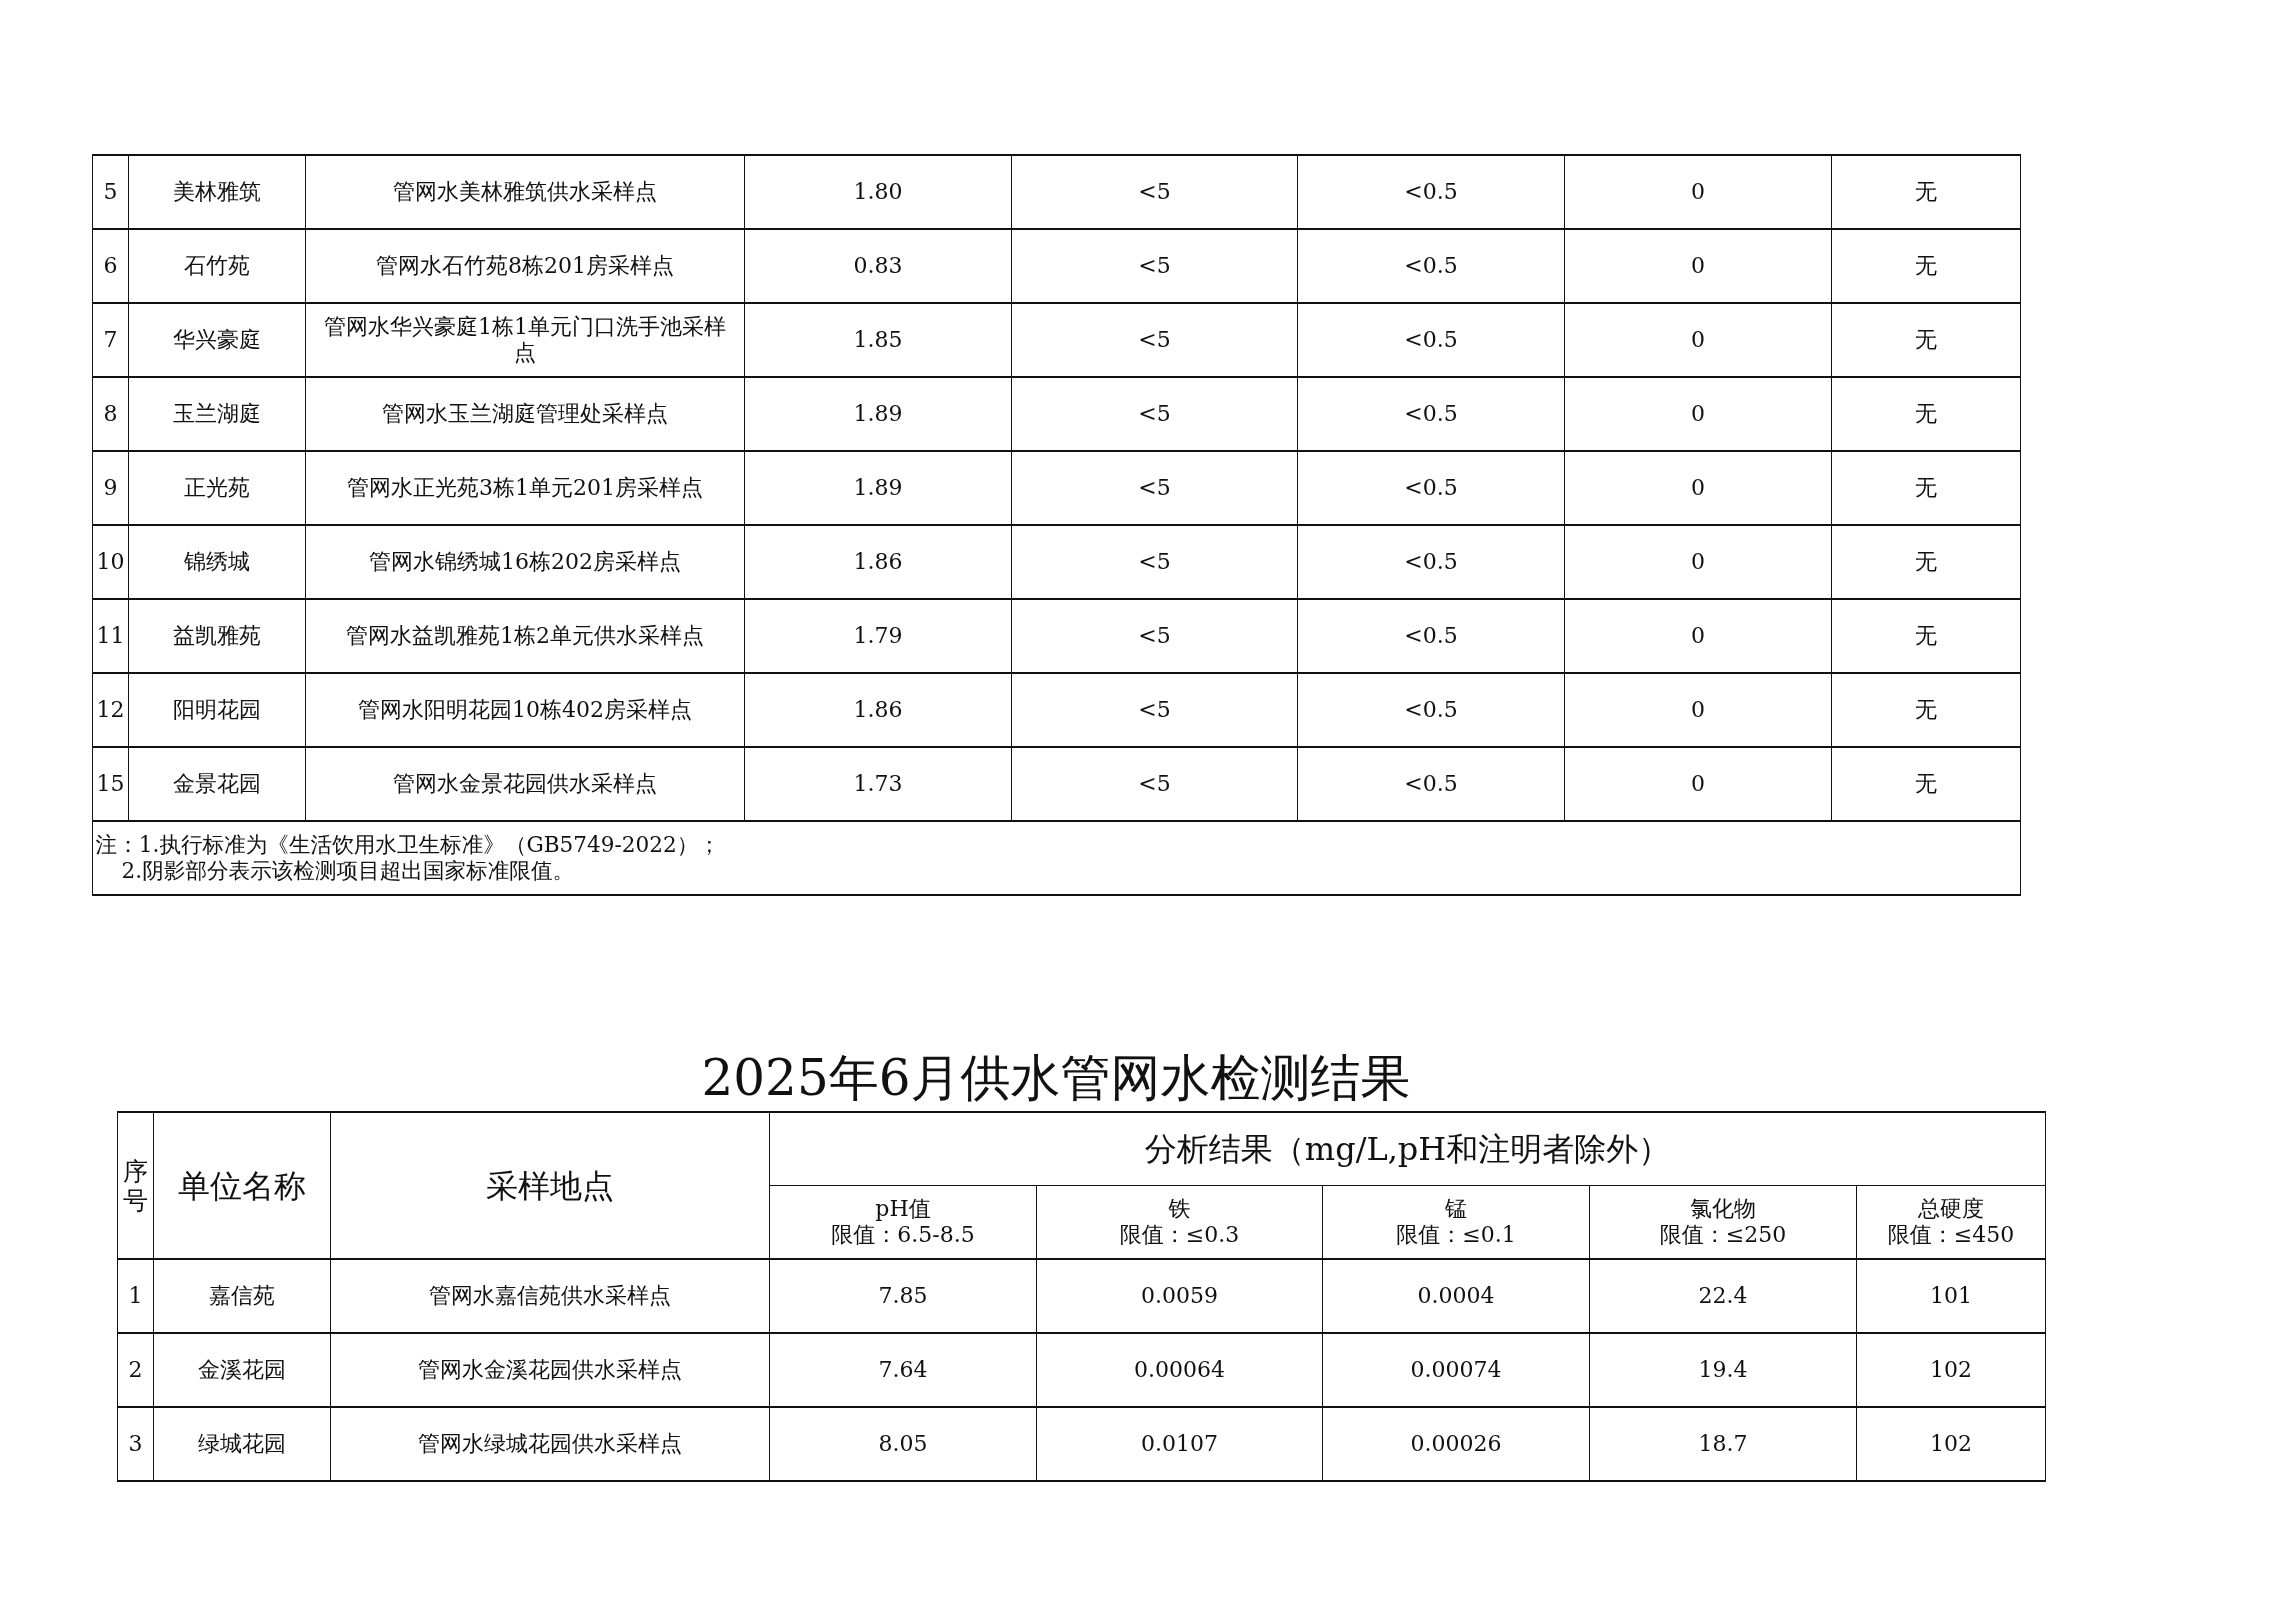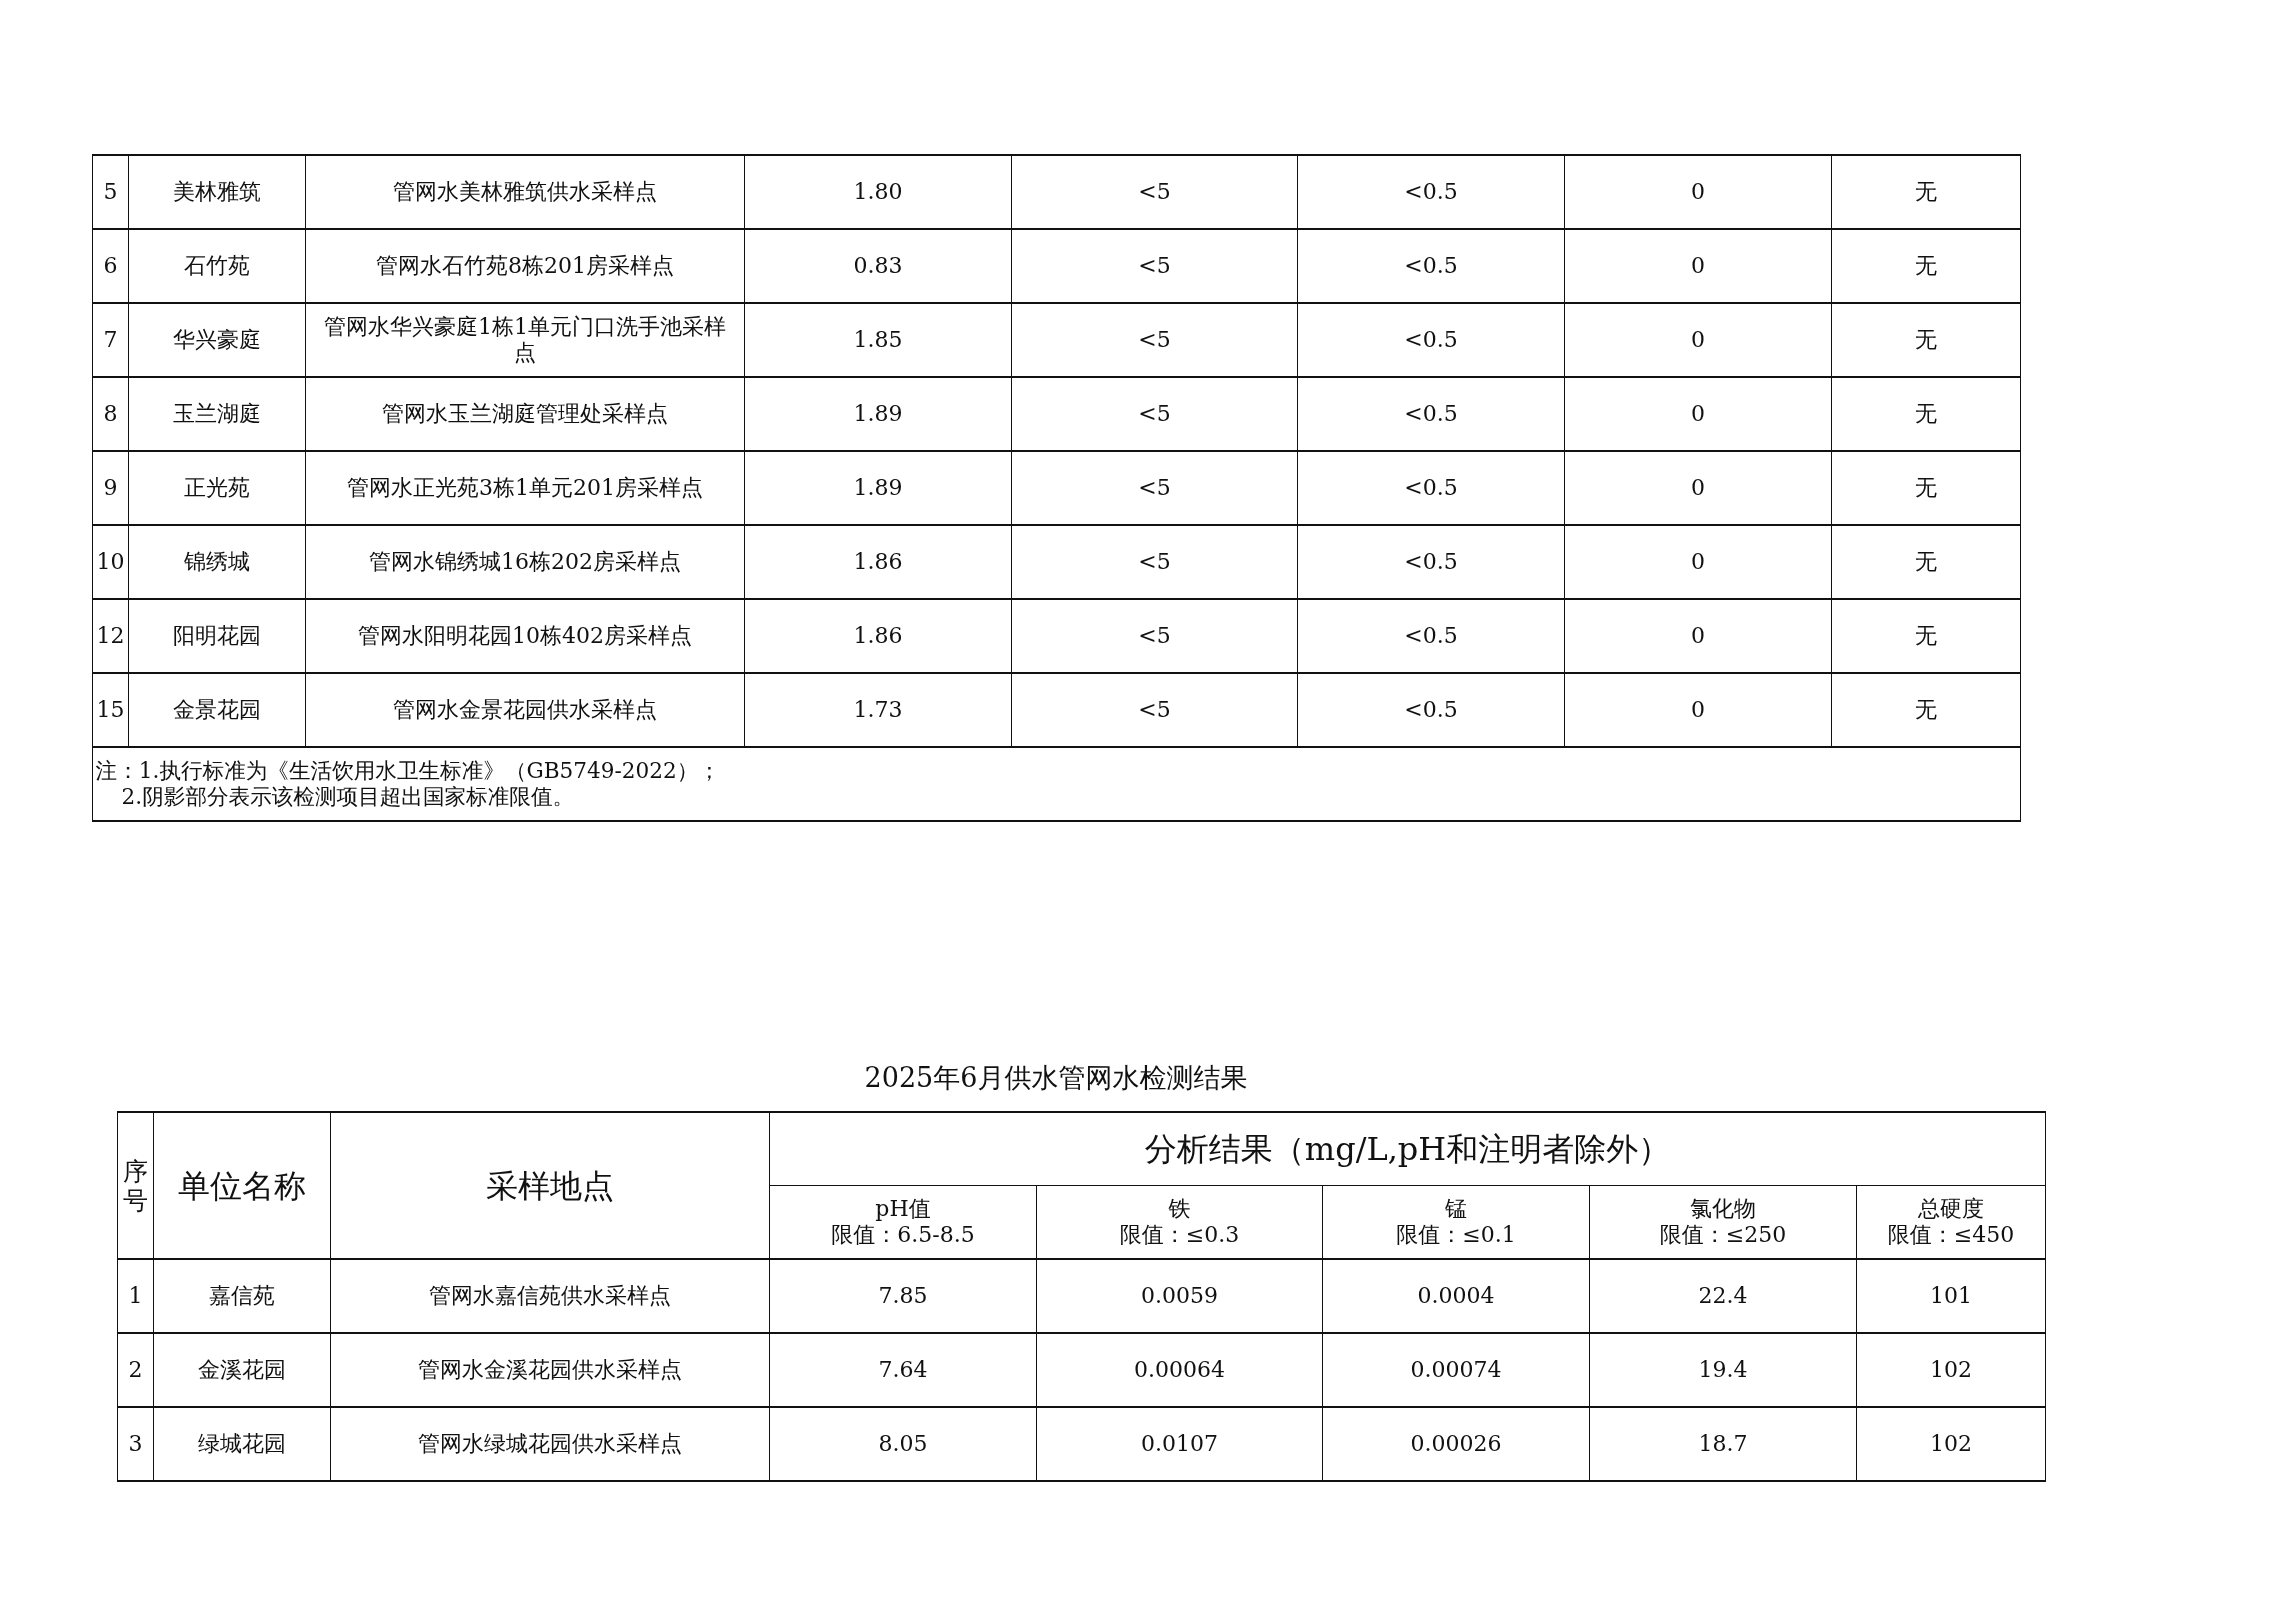--- a/index.html
+++ b/index.html
@@ -7,21 +7,21 @@
          font-family: "DejaVu Serif", "Liberation Serif", serif; color: #111; }
   table { border-collapse: collapse; position: absolute; table-layout: fixed; }
   td { border: 1.3px solid #111; text-align: center; vertical-align: middle; padding: 0;
        font-size: 22px; line-height: 26px; }
   .upper { left: 92px; top: 154px; width: 1928px; }
   .upper td { height: 72px; }
   .upper tr.row-top td { border-top: 2.6px solid #111; }
   .note-cell { text-align: left !important; padding-left: 2.6px !important; font-size: 21.6px; line-height: 26px; }
   .note-line2 { padding-left: 26px; }
   .title { position: absolute; left: 92px; width: 1928px; top: 1047px; height: 62px;
-           text-align: center; font-size: 27px; line-height: 62px; font-family: "DejaVu Serif", "Liberation Serif", serif; }
+           text-align: center; font-size: 50px; line-height: 62px; font-family: "DejaVu Serif", "Liberation Serif", serif; }
   .lower { left: 92px; top: 1111px; width: 1928px; margin-left: 25px; }
   .lower td { height: 72px; }
   .lower tr.hdr1 td { border-top: 2.6px solid #111; height: 72px; }
   .lower tr.hdr2 td { height: 72px; }
   .lower tr.data td { height: 72px; }
   .lower tr.first-data td { border-top: 2.6px solid #111; }
   .lower tr.last td { border-bottom: 2.6px solid #111; }
   .vert { line-height: 29px; font-size: 25px; }
   .hdr-big { font-size: 32px; }
   .sub { display: block; }
@@ -95,20 +95,30 @@
       <td>10</td>
       <td>锦绣城</td>
       <td>管网水锦绣城16栋202房采样点</td>
       <td>1.86</td>
       <td>&lt;5</td>
       <td>&lt;0.5</td>
       <td>0</td>
       <td>无</td>
     </tr>
     <tr class="row-top">
+      <td>11</td>
+      <td>益凯雅苑</td>
+      <td>管网水益凯雅苑1栋2单元供水采样点</td>
+      <td>1.79</td>
+      <td>&lt;5</td>
+      <td>&lt;0.5</td>
+      <td>0</td>
+      <td>无</td>
+    </tr>
+    <tr class="row-top">
       <td>12</td>
       <td>阳明花园</td>
       <td>管网水阳明花园10栋402房采样点</td>
       <td>1.86</td>
       <td>&lt;5</td>
       <td>&lt;0.5</td>
       <td>0</td>
       <td>无</td>
     </tr>
     <tr class="row-top">

